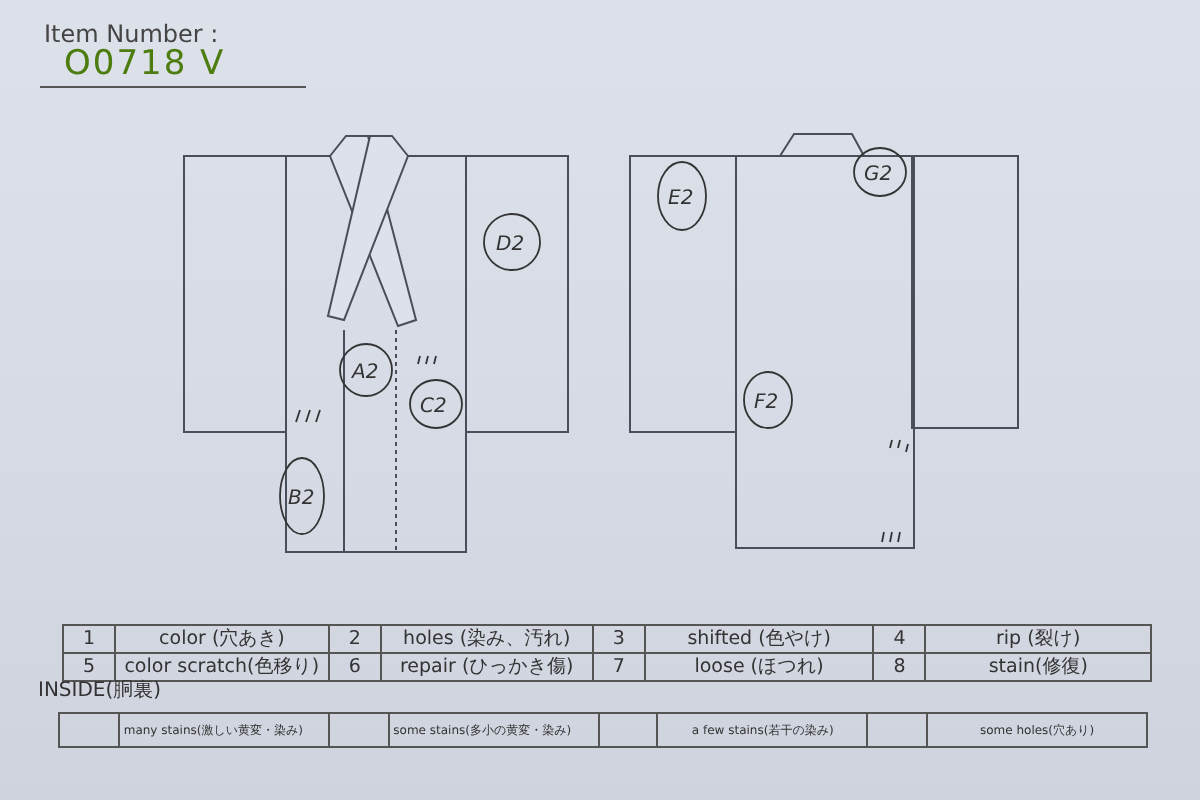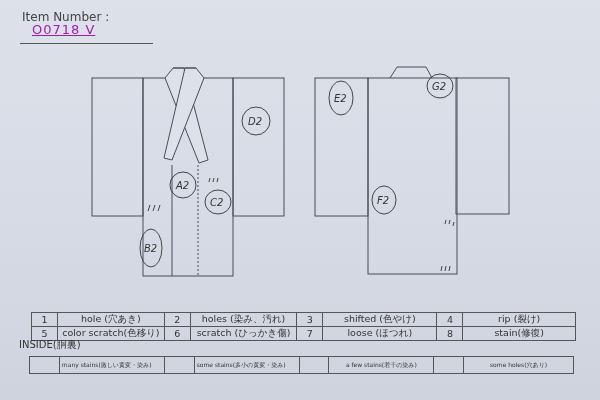--- a/index.html
+++ b/index.html
@@ -8,21 +8,21 @@
     background:#d9dde6;
     font-family:"DejaVu Sans", sans-serif;
     color:#3a3d48;
     position:relative;
   }
   .paper {
     position:absolute; left:0; top:0; width:600px; height:400px;
     background: linear-gradient(180deg,#dde1ea 0%,#d6dae4 60%,#cfd3de 100%);
   }
   .item-label { position:absolute; left:22px; top:10px; font-size:12px; color:#444; }
-  .item-number { position:absolute; left:32px; top:22px; font-size:13px; letter-spacing:1px; color:#a21caf;text-decoration:underline; }
+  .item-number { position:absolute; left:32px; top:22px; font-size:17px; letter-spacing:1px; color:#4d7c0f; }
   .item-underline { position:absolute; left:20px; top:43px; width:133px; height:1px; background:#555; }
   svg.drawing { position:absolute; left:0; top:0; }
   table.legend {
     position:absolute; left:31px; top:312px; width:253px;
     border-collapse:collapse; font-size:9.5px; color:#333;
   }
   table.legend td { border:1px solid #555; height:13px; padding:0 3px; text-align:center; white-space:nowrap; }
   .inside-label { position:absolute; left:19px; top:338px; font-size:10px; font-weight:normal; color:#333; }
   table.inside {
     position:absolute; left:29px; top:356px; width:545px;
@@ -83,33 +83,33 @@
     <text x="334" y="102">E2</text>
     <text x="377" y="204">F2</text>
     <text x="432" y="90">G2</text>
   </g>
 </svg>
 
 <table class="legend" style="width:545px;">
   <tbody>
       <tr>
     <td style="width:20px">1</td>
-    <td style="width:100px">hole (穴あき)</td>
+    <td style="width:100px">color (穴あき)</td>
     <td style="width:20px">2</td>
     <td style="width:100px">holes (染み、汚れ)</td>
     <td style="width:20px">3</td>
     <td style="width:110px">shifted (色やけ)</td>
     <td style="width:20px">4</td>
     <td style="width:110px">rip (裂け)</td>
   </tr>
   <tr>
     <td>5</td>
     <td>color scratch(色移り)</td>
     <td>6</td>
-    <td>scratch (ひっかき傷)</td>
+    <td>repair (ひっかき傷)</td>
     <td>7</td>
     <td>loose (ほつれ)</td>
     <td>8</td>
     <td>stain(修復)</td>
   </tr>
 </tbody>
   </table>
 
 <div class="inside-label">INSIDE(胴裏)</div>
 

